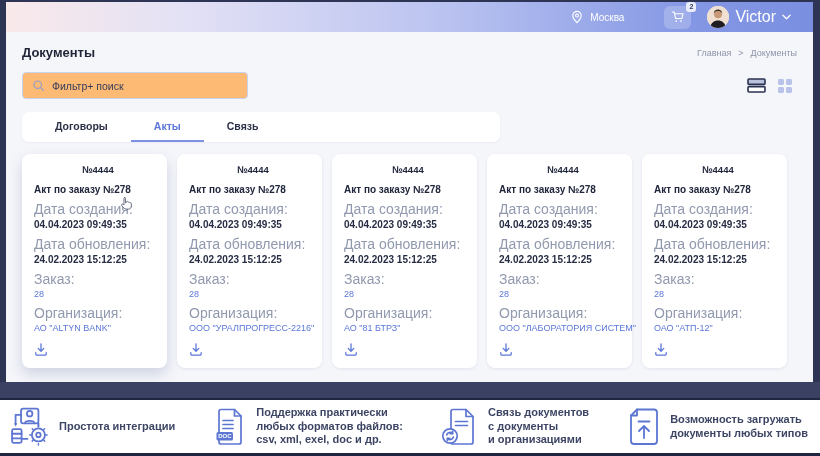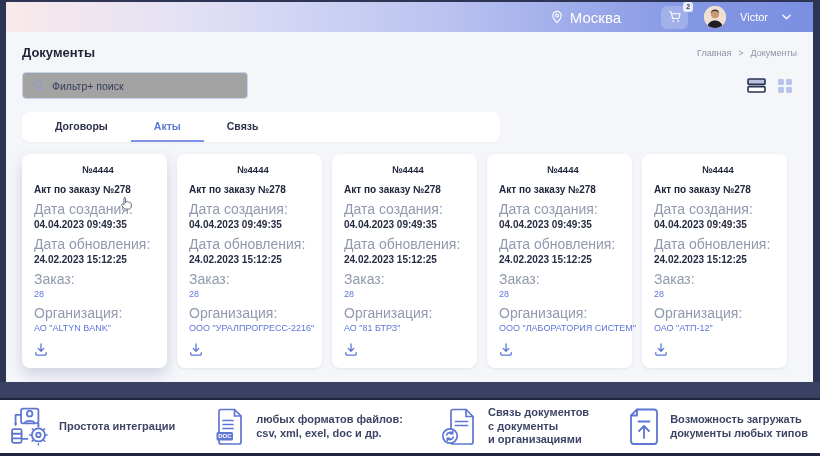--- a/index.html
+++ b/index.html
@@ -7,40 +7,40 @@
   body { font-family:"Liberation Sans", sans-serif; }
 
   .page { position:relative; width:820px; height:456px; background:#2e3554; overflow:hidden; }
 
   
   .topbar {
     position:absolute; top:2px; left:6px; right:7px; height:30px;
     background:linear-gradient(90deg,#f9e9ea 0%,#e3e1f5 22%,#b9c2f0 55%,#8497e4 85%,#7b8fe1 100%);
     display:flex; align-items:center; justify-content:flex-end; padding:0 22px;
   }
-  .loc { display:flex; align-items:center; gap:6px; color:#fff; font-size:15px; margin-right:40px; cursor:pointer; }
+  .loc { display:flex; align-items:center; gap:6px; color:#fff; font-size:10px; margin-right:40px; cursor:pointer; }
   .cartbtn { position:relative; width:27px; height:23px; background:rgba(255,255,255,.22); border-radius:6px;
     display:flex; align-items:center; justify-content:center; margin-right:16px; cursor:pointer; }
   .cart-badge { position:absolute; top:-4px; right:-5px; min-width:10px; height:10px; padding:0 2px;
     background:#e9ecfa; color:#39415e; font-size:7px; line-height:10px; text-align:center; border-radius:3px; font-weight:bold; }
-  .user { display:flex; align-items:center; gap:14px; color:#fff; font-size:11px; cursor:pointer; }
+  .user { display:flex; align-items:center; gap:6px; color:#fff; font-size:16px; cursor:pointer; }
   .avatar { width:22px; height:22px; border-radius:50%; overflow:hidden; background:#f0e3d7; flex:0 0 auto; }
 
   
   .panel {
     position:absolute; top:32px; left:6px; right:7px; height:420px;
     background:#f5f6fa; border-radius:0 0 10px 10px; padding:13px 16px;
   }
   .panel-head { display:flex; justify-content:space-between; align-items:center; }
   .page-title { font-size:13px; font-weight:bold; color:#1f2436; }
   .breadcrumb { display:flex; align-items:center; gap:7px; font-size:9px; color:#8d94a9; }
   .breadcrumb .bc-link { cursor:pointer; }
 
   .search-row { margin-top:12px; display:flex; justify-content:space-between; align-items:center; }
-  .search { width:226px; height:27px; background:#a3a3a3; border:1px solid #c7d2ee; border-radius:4px;
+  .search { width:226px; height:27px; background:#fdba74; border:1px solid #c7d2ee; border-radius:4px;
     display:flex; align-items:center; gap:7px; padding:0 9px; }
   .search svg { color:#8d9ad0; flex:0 0 auto; }
   .search input { border:none; outline:none; background:transparent; width:100%; font-size:10.5px;
     color:#2b3350; font-family:"Liberation Sans", sans-serif; }
   .search input::placeholder { color:#353d5a; opacity:1; }
   .view-toggles { display:flex; align-items:center; gap:11px; margin-right:4px; }
   .vt { cursor:pointer; display:flex; }
 
   .tabsbar { margin-top:13px; width:478px; height:30px; background:#fff; border-radius:7px;
     display:flex; align-items:stretch; padding:0 10px; box-shadow:0 1px 2px rgba(60,80,140,.06); }
@@ -293,20 +293,21 @@
       <span class="ficon">
         <svg width="34" height="40" viewBox="0 0 34 38" fill="none" stroke="currentColor" stroke-width="1.7" stroke-linecap="round" stroke-linejoin="round">
             <path d="M8 1.5h13.5l6.5 6.5V34a2 2 0 0 1-2 2H8a2 2 0 0 1-2-2V3.5a2 2 0 0 1 2-2z"></path>
             <path d="M21.5 1.5V8H28"></path>
             <path d="M10 12.5h10M10 16.5h10M10 20.5h10"></path>
             <rect x="3.5" y="24" width="16.5" height="8.5" rx="1.6" fill="currentColor" stroke="none"></rect>
             <text x="11.8" y="30.4" font-size="6" font-weight="bold" fill="#ffffff" text-anchor="middle" font-family="Liberation Sans, sans-serif" stroke="none">DOC</text>
           </svg>
       </span>
       <div class="ftext">
+        <span>Поддержка практически</span>
         <span>любых форматов файлов:</span>
         <span>csv, xml, exel, doc и др.</span>
       </div>
     </div>
 
     <div class="fitem">
       <span class="ficon">
         <svg width="38" height="40" viewBox="0 0 38 38" fill="none" stroke="currentColor" stroke-width="1.7" stroke-linecap="round" stroke-linejoin="round">
             <path d="M12 1.5h13l7 7V34a2 2 0 0 1-2 2H12a2 2 0 0 1-2-2V3.5a2 2 0 0 1 2-2z"></path>
             <path d="M25 1.5V8.5h7"></path>

